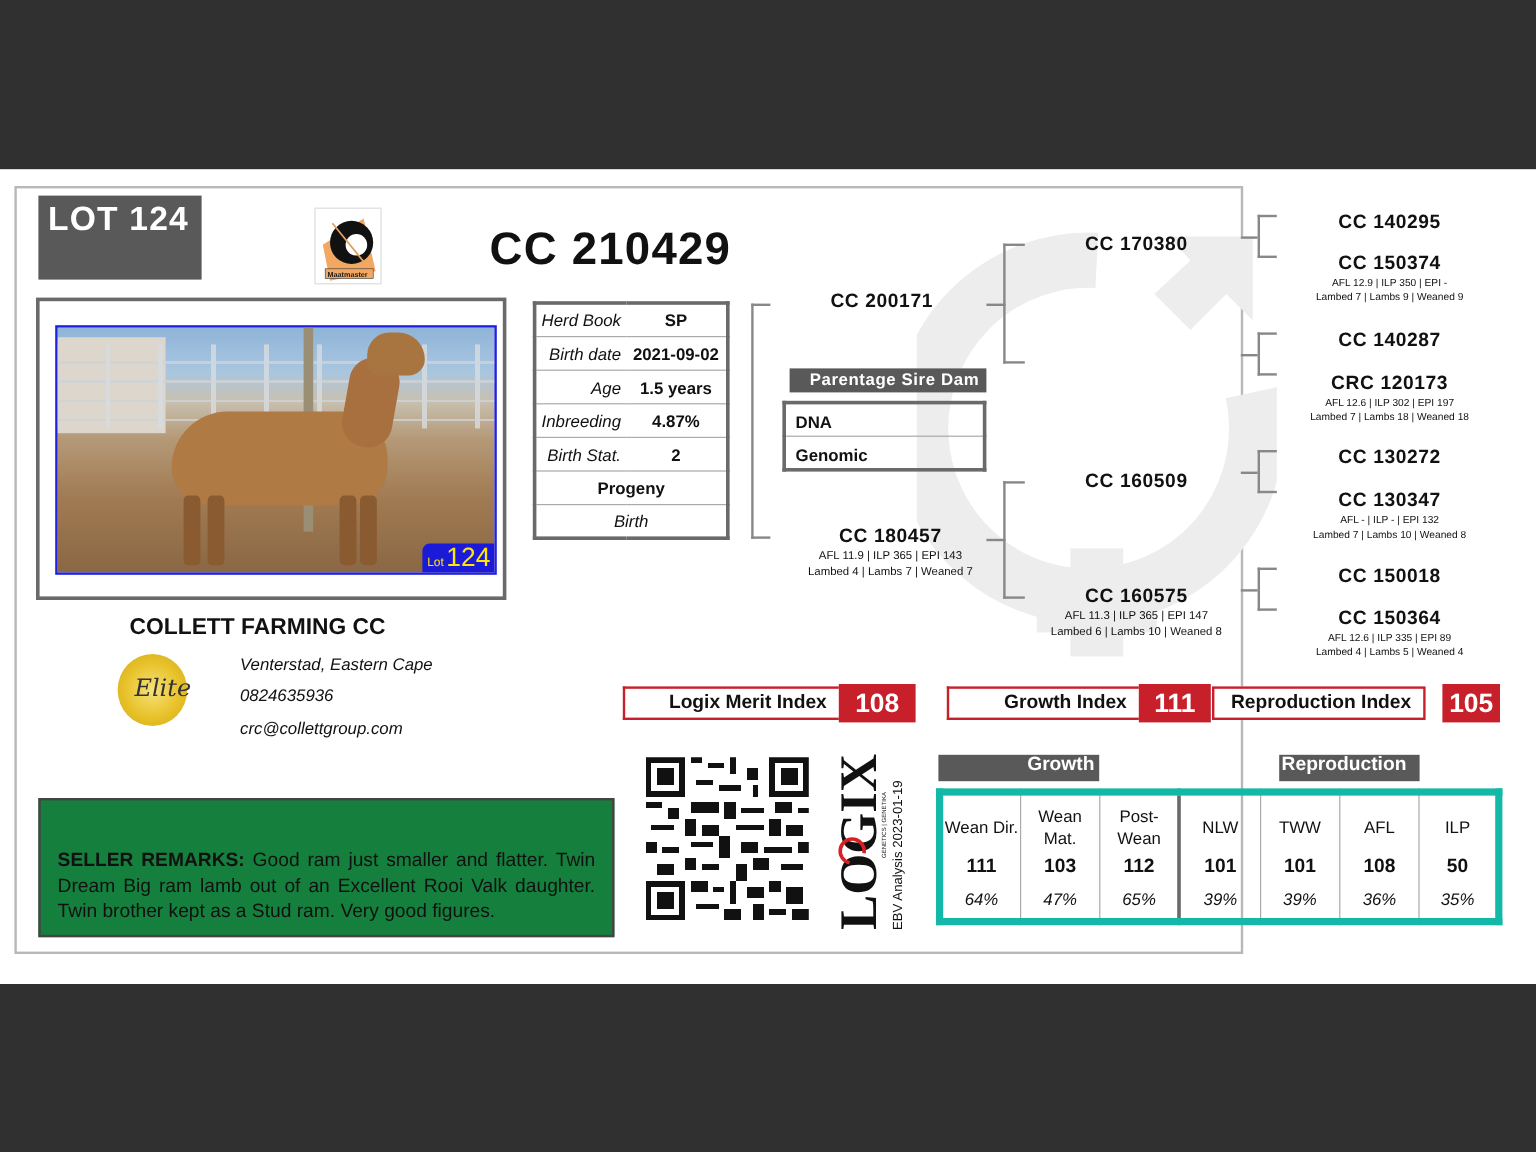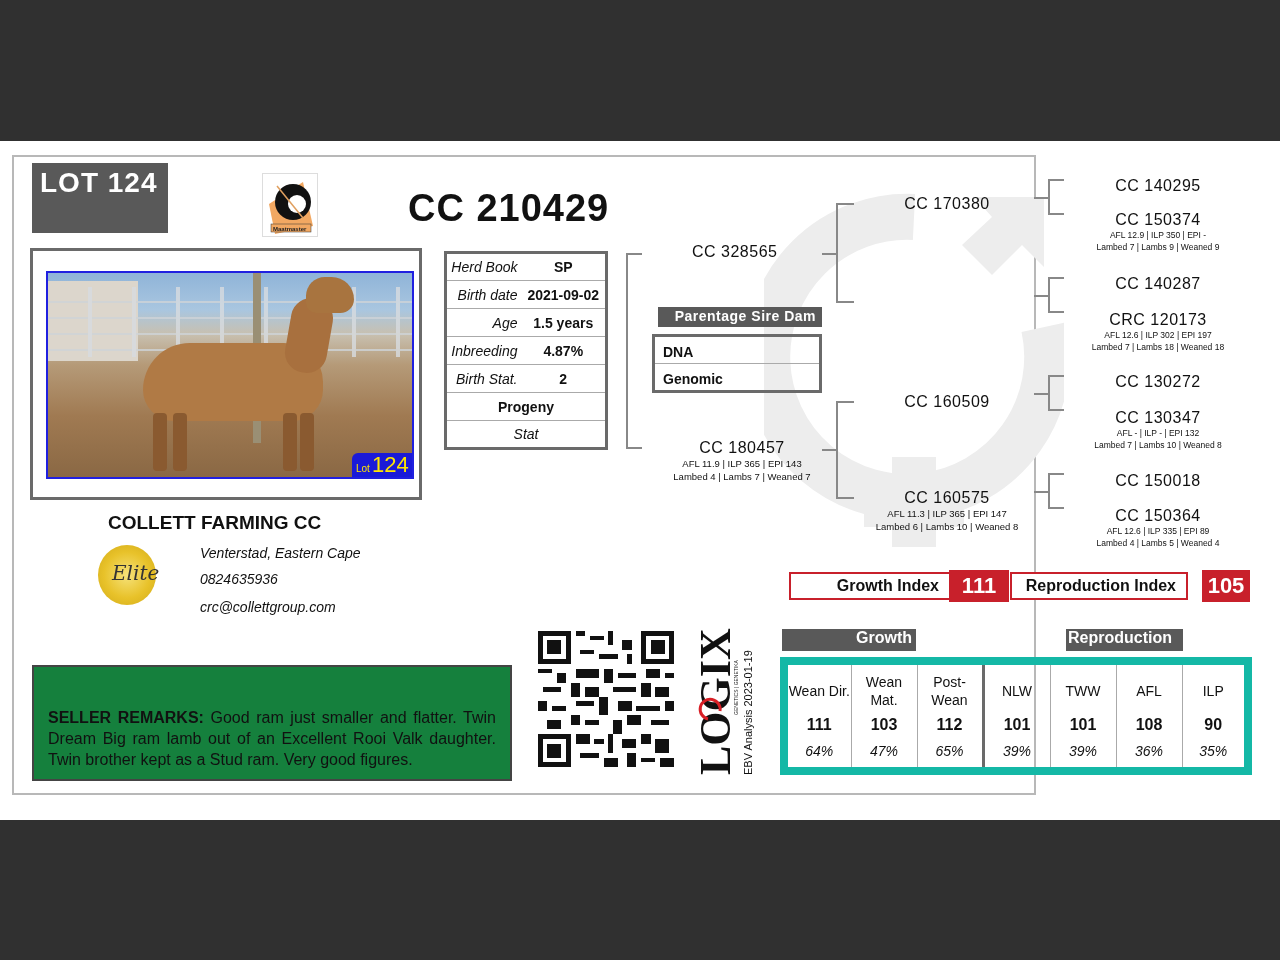--- a/index.html
+++ b/index.html
@@ -42,41 +42,41 @@
   table.info td.k { font-style: italic; text-align: right; width: 76px; }
   table.info td.v { font-weight: bold; text-align: center; }
   table.info td.full-b { font-weight: bold; text-align: center; }
   table.info td.full-i { font-style: italic; text-align: center; }
 
   .bracket { position: absolute; border: 2px solid #888; border-right: none; }
   .tick { position: absolute; height: 2px; background: #888; }
 
   .sire { left: 678px; top: 86px; font-size: 16px; font-weight: bold; }
   .dam { left: 650px; top: 282px; width: 156px; text-align: center; }
-  .pid { font-size: 16px; font-weight: normal; letter-spacing: .5px; }
+  .pid { font-size: 16px; font-weight: bold; letter-spacing: .5px; }
   .stats { font-size: 9.5px; line-height: 13px; white-space: nowrap; }
 
   .parentage { left: 644px; top: 150px; width: 164px; height: 20px; background: #595959; color: #fff; font-weight: bold; font-size: 14px; text-align: right; padding: 1px 6px 0 0; letter-spacing: .5px; }
   table.dna { position:absolute; left: 638px; top: 177px; width: 170px; border-collapse: collapse; border: 3px solid #6a6a6a; font-size: 14px; font-weight: bold; }
   table.dna td { height: 28px; border-bottom: 1px solid #aaa; padding: 4px 8px 0 8px; }
 
   .watermark { left: 750px; top: 20px; width: 300px; height: 380px; pointer-events: none; }
 
   .gp { position: absolute; text-align: center; }
   .ggp { position: absolute; text-align: center; width: 180px; }
 
   .idx { position: absolute; top: 413px; height: 32px; }
   .idx .lbl { position: absolute; top: 2px; height: 28px; border: 2px solid #c8202b; border-right: none; background: #fff; font-weight: bold; font-size: 16px; text-align: right; padding: 3px 10px 0 0; }
   .idx .val { position: absolute; top: 0; height: 32px; background: #c8202b; color: #fff; font-weight: bold; font-size: 22px; text-align: center; line-height: 32px; }
 
   .qr { left: 524px; top: 474px; width: 136px; height: 136px; background: #fff; }
   .logix { left: 676px; top: 470px; width: 90px; height: 150px; }
 
   .bar-head { position: absolute; top: 472px; height: 22px; background: #595959; color: #fff; font-weight: bold; font-size: 16px; }
-  table.ebv { position: absolute; left: 766px; top: 500px; width: 472px; border-collapse: collapse; border: 8px solid #14b8a6; font-size: 14px; text-align: center; }
+  table.ebv { position: absolute; left: 766px; top: 500px; width: 472px; border-collapse: collapse; border: 6px solid #14b8a6; font-size: 14px; text-align: center; }
   table.ebv td { border-left: 1px solid #aaa; padding: 0; vertical-align: top; }
   table.ebv td.sep { border-left: 3px solid #6a6a6a; }
   table.ebv .h { height: 46px; padding-top: 6px; line-height: 18px; display: flex; align-items: center; justify-content: center; }
   table.ebv .n { height: 28px; font-weight: bold; font-size: 16px; line-height: 28px; }
   table.ebv .p { height: 28px; font-style: italic; line-height: 24px; }
 </style>
 </head>
 <body>
 
 <div class="page">
@@ -145,35 +145,35 @@
             <td class="v">4.87%</td>
           </tr>
     <tr>
             <td class="k">Birth Stat.</td>
             <td class="v">2</td>
           </tr>
     <tr>
             <td class="full-b" colspan="2">Progeny</td>
           </tr>
     <tr>
-            <td class="full-i" colspan="2">Stat</td>
+            <td class="full-i" colspan="2">Birth</td>
           </tr>
   </tbody>
       </table>
 
   <svg class="abs watermark" viewBox="0 0 300 380">
     <path d="M150 40 A140 140 0 1 0 280 150" fill="none" stroke="#ededed" stroke-width="46"></path>
     <polygon points="210,20 280,20 280,90 258,68 228,98 198,68 228,40" fill="#ededed"></polygon>
     <rect x="128" y="280" width="44" height="90" fill="#ededed"></rect>
     <rect x="100" y="320" width="100" height="30" fill="#ededed"></rect>
   </svg>
 
   <div class="bracket" style="left:612px; top:96px; width:16px; height:196px;"></div>
 
-  <div class="abs sire pid">CC 328565</div>
+  <div class="abs sire pid">CC 200171</div>
 
   <div class="abs parentage">Parentage  Sire  Dam</div>
   <table class="dna">
     <tbody>
           <tr>
             <td>DNA</td>
           </tr>
     <tr>
             <td>Genomic</td>
           </tr>
@@ -239,20 +239,24 @@
   </div>
   <div class="ggp" style="left:1054px; top:315px;">
         <div class="pid">CC 150018</div>
       </div>
   <div class="ggp" style="left:1054px; top:350px;">
     <div class="pid">CC 150364</div>
     <div class="stats" style="font-size:8.5px; line-height:12px;">AFL 12.6 | ILP 335 | EPI 89</div>
     <div class="stats" style="font-size:8.5px; line-height:12px;">Lambed 4 | Lambs 5 | Weaned 4</div>
   </div>
 
+  <div class="idx" style="left:505px; width:244px;">
+    <div class="lbl" style="left:0; width:180px;">Logix Merit Index</div>
+    <div class="val" style="left:180px; width:64px;">108</div>
+  </div>
   <div class="idx" style="left:760px; width:220px;margin-left:15px;">
     <div class="lbl" style="left:0; width:160px;">Growth Index</div>
     <div class="val" style="left:160px; width:60px;">111</div>
   </div>
   <div class="idx" style="left:996px; width:242px;">
     <div class="lbl" style="left:0; width:178px; border-right:2px solid #c8202b;">Reproduction Index</div>
     <div class="val" style="left:192px; width:48px;">105</div>
   </div>
 
   <svg class="abs qr" viewBox="0 0 29 29" shape-rendering="crispEdges">
@@ -356,21 +360,21 @@
               <div class="n">101</div>
               <div class="p">39%</div>
             </td>
       <td style="width:66px;">
               <div class="h">AFL</div>
               <div class="n">108</div>
               <div class="p">36%</div>
             </td>
       <td style="width:66px;">
               <div class="h">ILP</div>
-              <div class="n">90</div>
+              <div class="n">50</div>
               <div class="p">35%</div>
             </td>
     </tr>
   </tbody>
       </table>
 
 </div>
 </div>
 
 </body></html>

